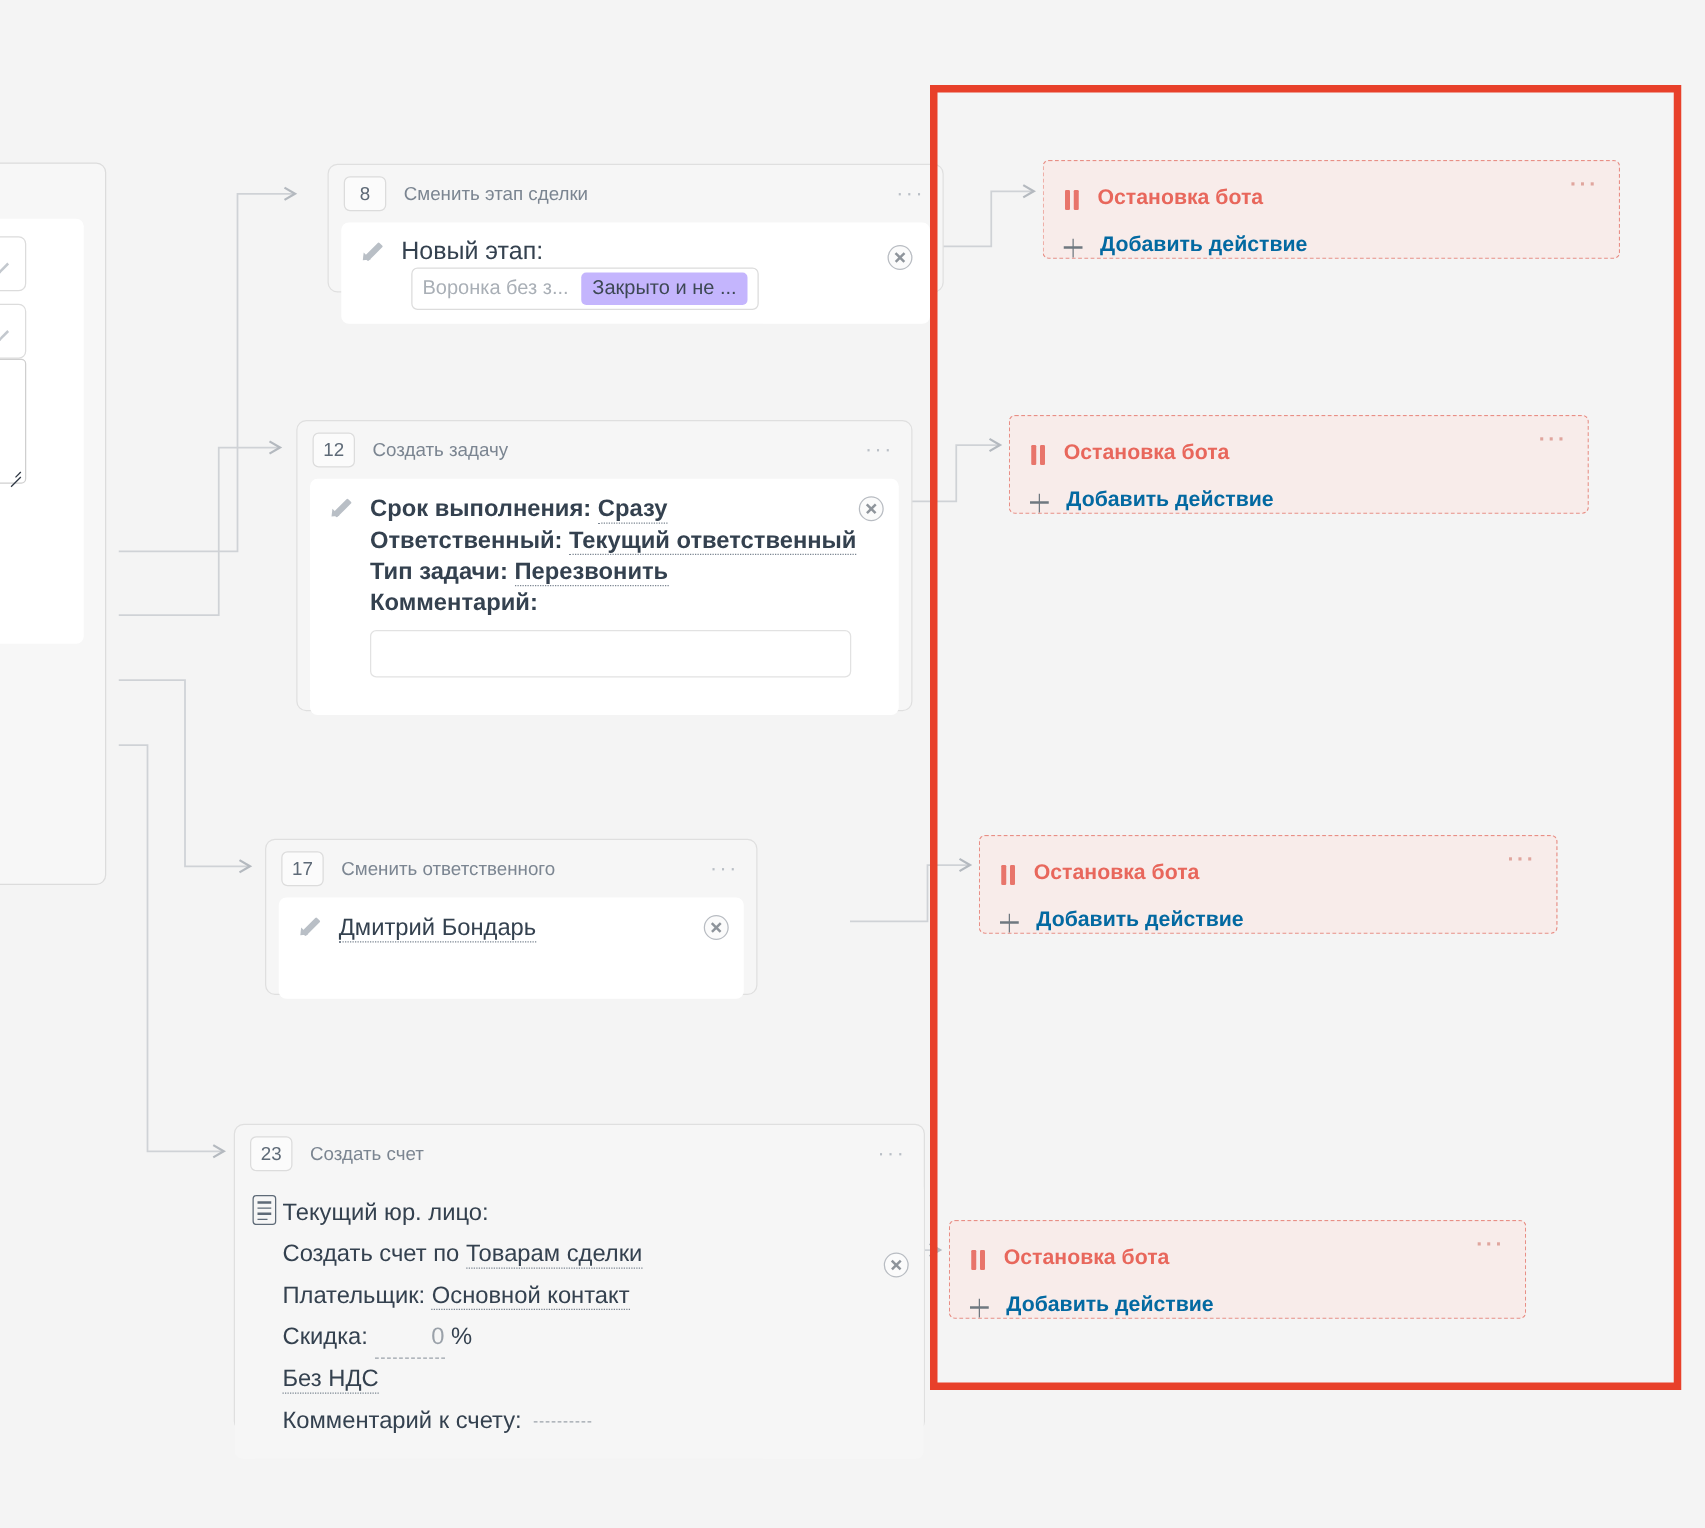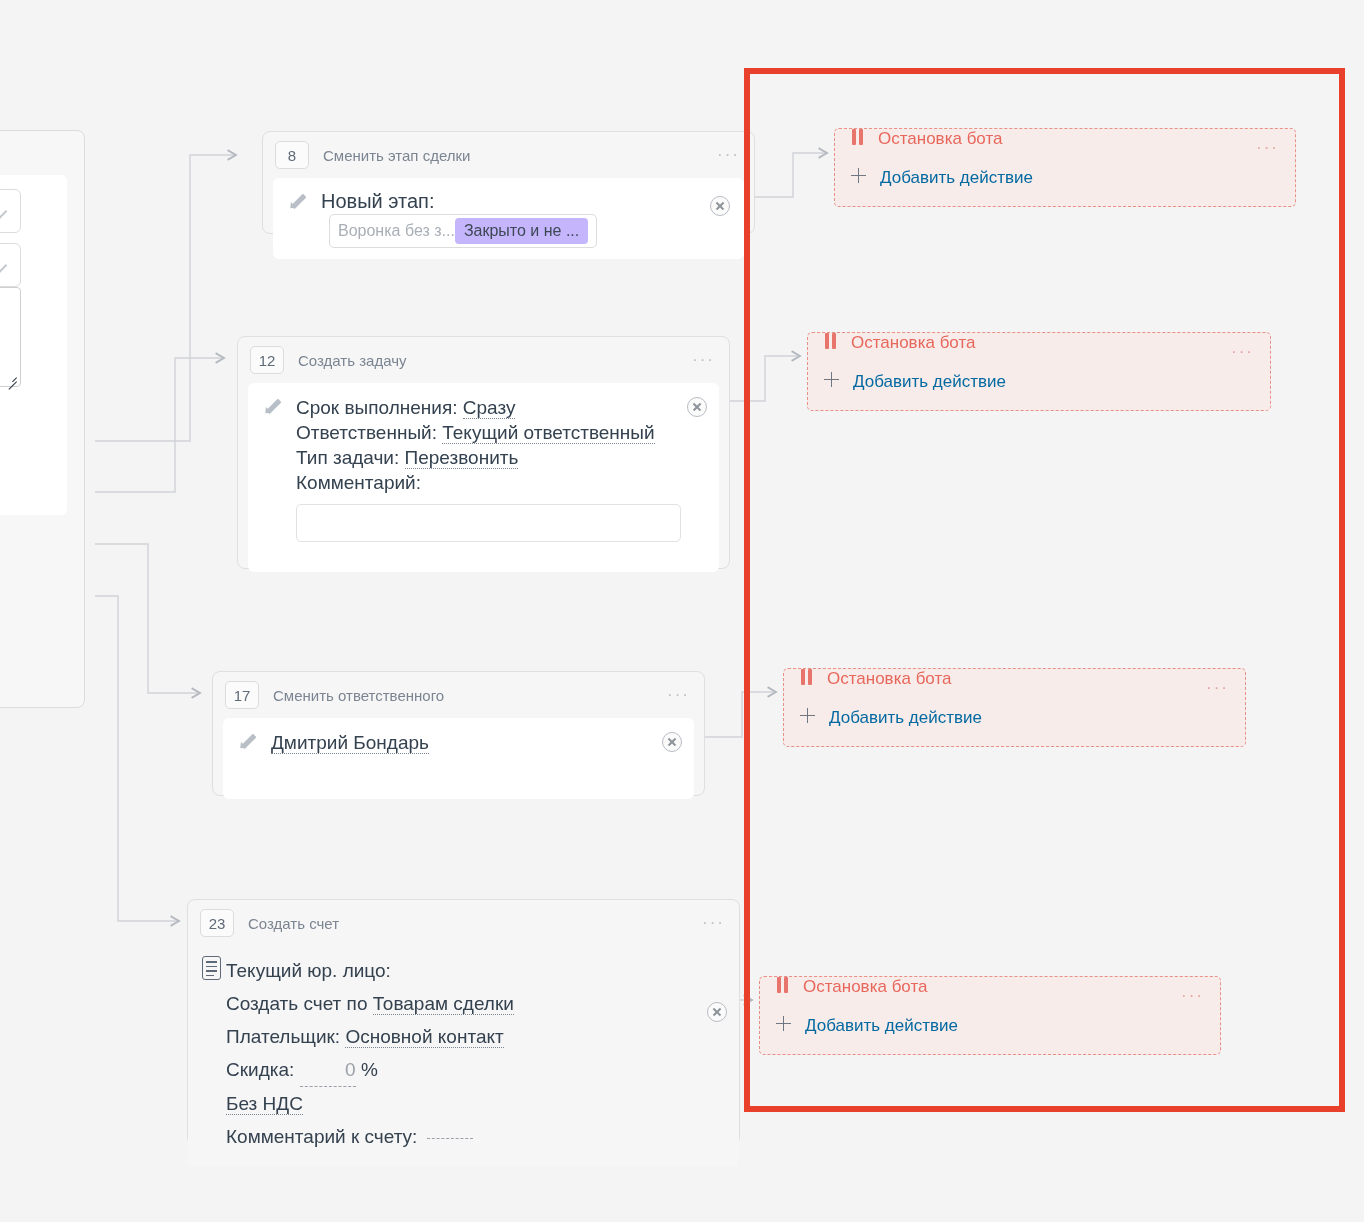--- a/index.html
+++ b/index.html
@@ -113,42 +113,42 @@
   .line{font-size:19px;line-height:25px;color:#34414f;white-space:nowrap;}
   .line.sp{line-height:33px;}
   .dotted{border-bottom:1.6px dotted #7b8591;}
   .body-x{position:absolute;right:12px;top:14px;}
 
   .inner-input{
     margin-top:9px;width:385px;height:38px;
     border:1px solid #e2e2e2;border-radius:5px;background:#fff;box-sizing:border-box;
   }
   .stage-field{
-    display:inline-flex;align-items:center;
+    display:inline-flex;align-items:center;gap:10px;
     border:1px solid #dcdcdc;border-radius:5px;background:#fff;
     height:34px;padding:0 8px;margin-left:8px;vertical-align:middle;box-sizing:border-box;
   }
   .stage-ph{font-size:16px;color:#a9afb6;white-space:nowrap;}
   .stage-chip{
     background:#c4b5fd;border-radius:4px;padding:4px 9px;font-size:16px;color:#3d4854;white-space:nowrap;
   }
   .discount-box{
     display:inline-block;min-width:56px;text-align:right;
     border-bottom:1.6px dashed #9aa1a9;color:#9aa1a9;
   }
   .small-dash{
     display:inline-block;width:46px;border-bottom:1.6px dashed #9aa1a9;vertical-align:4px;margin-left:4px;
   }
 
   
   .stop-card{
     position:absolute;background:#f8ecea;border:1.4px dashed #e88f86;border-radius:5px;
     box-sizing:border-box;padding:0 16px;
   }
-  .stop-row{height:50%;display:flex;align-items:flex-start;position:relative;}
+  .stop-row{height:50%;display:flex;align-items:flex-end;position:relative;font-weight:bold;}
   .pause-icon{width:13px;height:16px;position:relative;margin-right:14px;flex:0 0 auto;}
   .pause-icon i{position:absolute;top:0;width:4px;height:16px;background:#e8756b;border-radius:1px;}
   .pause-icon i:nth-child(1){left:1px;}
   .pause-icon i:nth-child(2){left:8px;}
   .stop-title{font-size:17px;color:#e8675c;white-space:nowrap;}
   .plus-icon{
     width:15px;height:16px;position:relative;margin-right:14px;flex:0 0 auto;
   }
   .plus-icon:before,.plus-icon:after{content:"";position:absolute;background:#6f7880;}
   .plus-icon:before{left:0;top:7px;width:15px;height:1.6px;}
@@ -233,21 +233,21 @@
       <span class="node-x body-x" style="top:18px;right:14px;"></span>
     </div>
   </div>
 
   <div class="card" style="left:237px;top:336px;width:493px;height:233px;">
     <div class="card-head">
       <span class="badge">12</span>
       <span class="card-title">Создать задачу</span>
       <span class="dots">···</span>
     </div>
-    <div class="card-body" style="height:165px;padding-top:12px;">
+    <div class="card-body" style="height:165px;padding-top:12px;font-weight:bold;">
       <span class="pencil">
           <span class="shaft"></span>
           <span class="tip"></span>
         </span>
       <div class="line">
         <span>Срок выполнения:</span>
         <span class="dotted">Сразу</span>
       </div>
       <div class="line">
         <span>Ответственный:</span>
@@ -256,21 +256,21 @@
       <div class="line">
         <span>Тип задачи:</span>
         <span class="dotted">Перезвонить</span>
       </div>
       <div class="line">Комментарий:</div>
       <div class="inner-input"></div>
       <span class="node-x body-x"></span>
     </div>
   </div>
 
-  <div class="card" style="left:212px;top:671px;width:493px;height:125px;">
+  <div class="card" style="left:212px;top:671px;width:394px;height:125px;">
     <div class="card-head">
       <span class="badge">17</span>
       <span class="card-title">Сменить ответственного</span>
       <span class="dots">···</span>
     </div>
     <div class="card-body" style="height:57px;padding-top:12px;">
       <span class="pencil">
           <span class="shaft"></span>
           <span class="tip"></span>
         </span>

